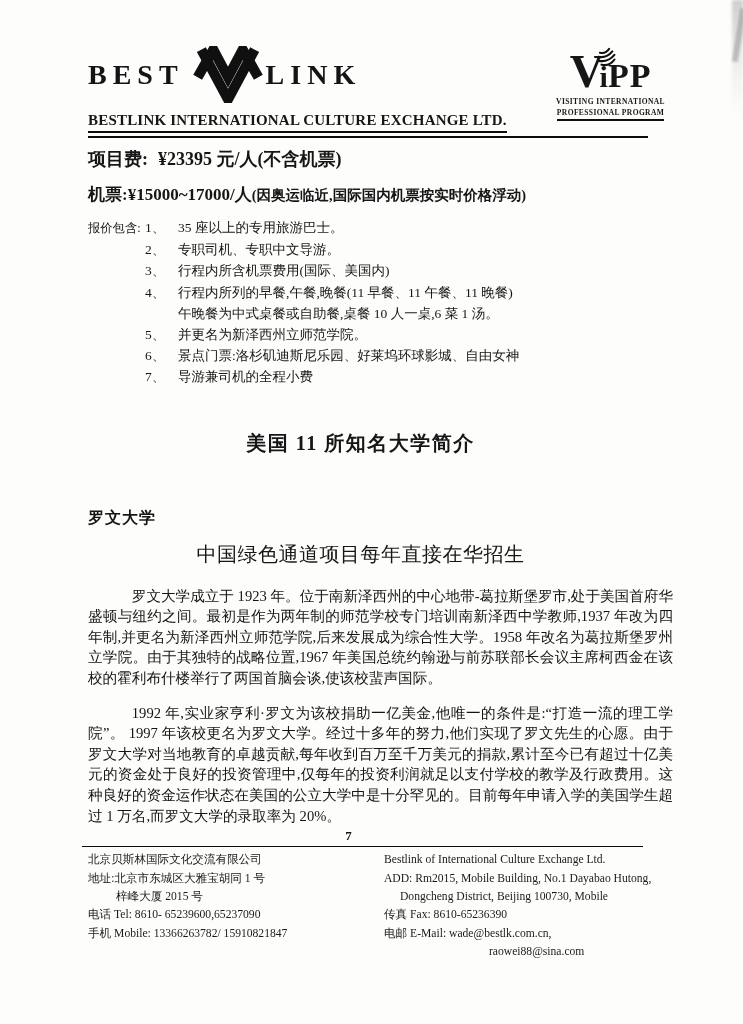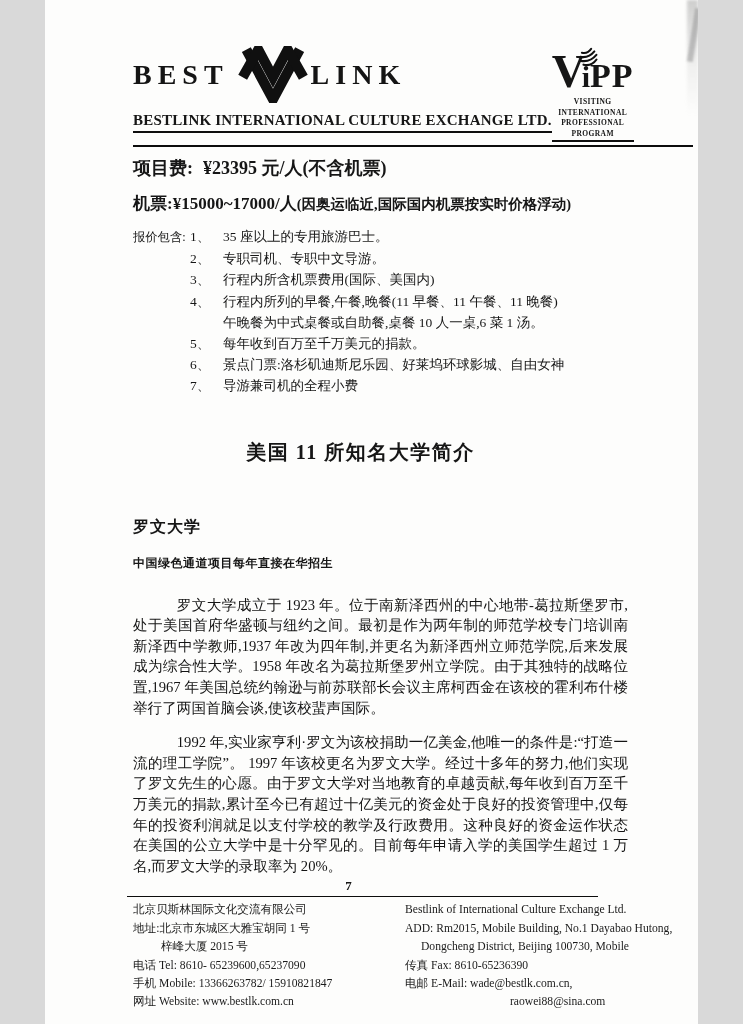--- a/index.html
+++ b/index.html
@@ -1,18 +1,18 @@
 <!DOCTYPE html>
 <html><head>
 <meta charset="utf-8">
 <style>
   html,body{margin:0;padding:0;background:#d9d9d9;}
   .page{
     position:relative;
-    width:653px;height:1024px;
+    width:743px;height:1024px;
     background:#fdfdfc;
     color:#161616;
     font-family:"Liberation Serif","DejaVu Serif",serif;
     overflow:hidden;
     margin:0 auto;
   }
   .content{padding:0 70px 0 88px;}
 
   
   .edge-shade{position:absolute;top:0;right:0;width:11px;height:115px;
@@ -48,31 +48,31 @@
   
   .quote{margin-top:11px;font-size:13.5px;line-height:21.2px;}
   .quote-row{display:flex;}
   .q-label{flex:0 0 57px;font-size:12.3px;padding-top:1px;}
   .q-num{flex:0 0 33px;}
   .q-text{flex:1;white-space:nowrap;}
 
   
   .doc-title{margin-top:42px;text-align:center;font-size:20px;font-weight:bold;letter-spacing:1.5px;line-height:26px;margin-right:40px;}
   .uni-title{margin-top:52px;text-align:left;font-size:16px;font-weight:bold;letter-spacing:1px;line-height:20px;margin-right:40px;}
-  .program-title{margin-top:15px;text-align:left;font-size:12px;font-weight:bold;letter-spacing:.5px;line-height:22px;margin-right:40px;}
+  .program-title{margin-top:15px;text-align:center;font-size:20px;font-weight:normal;letter-spacing:.5px;line-height:22px;margin-right:40px;}
 
   
   .para{font-size:14.6px;line-height:20.6px;text-align:justify;text-indent:3em;color:#141414;}
   .para1{margin-top:21px;}
   .para2{margin-top:14px;}
 
   
   .page-num{margin-top:2px;text-align:center;font-size:13px;font-weight:bold;margin-right:64px;line-height:15px;}
   .footer-rule{border:none;border-top:1.8px solid #0c0c0c;margin:3px 30px 0 -6px;}
-  .footer{display:flex;margin-top:4px;font-size:11.6px;line-height:18.4px;color:#1a1a1a;}
+  .footer{display:flex;margin-top:4px;font-size:11.6px;line-height:18.4px;color:#1a1a1a;gap:24px;}
   .f-left{flex:0 0 272px;}
   .f-right{flex:1;}
   .f-line{white-space:nowrap;}
   .ind-28{padding-left:28px;}
   .ind-16{padding-left:16px;}
   .ind-105{padding-left:105px;}
 </style>
 </head>
 <body>
 
@@ -152,21 +152,21 @@
         <span class="q-text">行程内所列的早餐,午餐,晚餐(11 早餐、11 午餐、11 晚餐)</span>
       </div>
       <div class="quote-row">
         <span class="q-label"></span>
         <span class="q-num"></span>
         <span class="q-text">午晚餐为中式桌餐或自助餐,桌餐 10 人一桌,6 菜 1 汤。</span>
       </div>
       <div class="quote-row">
         <span class="q-label"></span>
         <span class="q-num">5、</span>
-        <span class="q-text">每年收到百万至千万美元的捐款。</span>
+        <span class="q-text">并更名为新泽西州立师范学院。</span>
       </div>
       <div class="quote-row">
         <span class="q-label"></span>
         <span class="q-num">6、</span>
         <span class="q-text">景点门票:洛杉矶迪斯尼乐园、好莱坞环球影城、自由女神</span>
       </div>
       <div class="quote-row">
         <span class="q-label"></span>
         <span class="q-num">7、</span>
         <span class="q-text">导游兼司机的全程小费</span>
@@ -183,21 +183,20 @@
     <div class="page-num">7</div>
     <hr class="footer-rule">
 
     <div class="footer">
       <div class="f-left">
         <div class="f-line">北京贝斯林国际文化交流有限公司</div>
         <div class="f-line">地址:北京市东城区大雅宝胡同 1 号</div>
         <div class="f-line ind-28">梓峰大厦 2015 号</div>
         <div class="f-line">电话 Tel: 8610- 65239600,65237090</div>
         <div class="f-line">手机 Mobile: 13366263782/ 15910821847</div>
-        <div class="f-line">网址 Website: www.bestlk.com.cn</div>
       </div>
       <div class="f-right">
         <div class="f-line">Bestlink of International Culture Exchange Ltd.</div>
         <div class="f-line">ADD: Rm2015, Mobile Building, No.1 Dayabao Hutong,</div>
         <div class="f-line ind-16">Dongcheng District, Beijing 100730, Mobile</div>
         <div class="f-line">传真 Fax: 8610-65236390</div>
         <div class="f-line">电邮 E-Mail: wade@bestlk.com.cn,</div>
         <div class="f-line ind-105">raowei88@sina.com</div>
       </div>
     </div>

